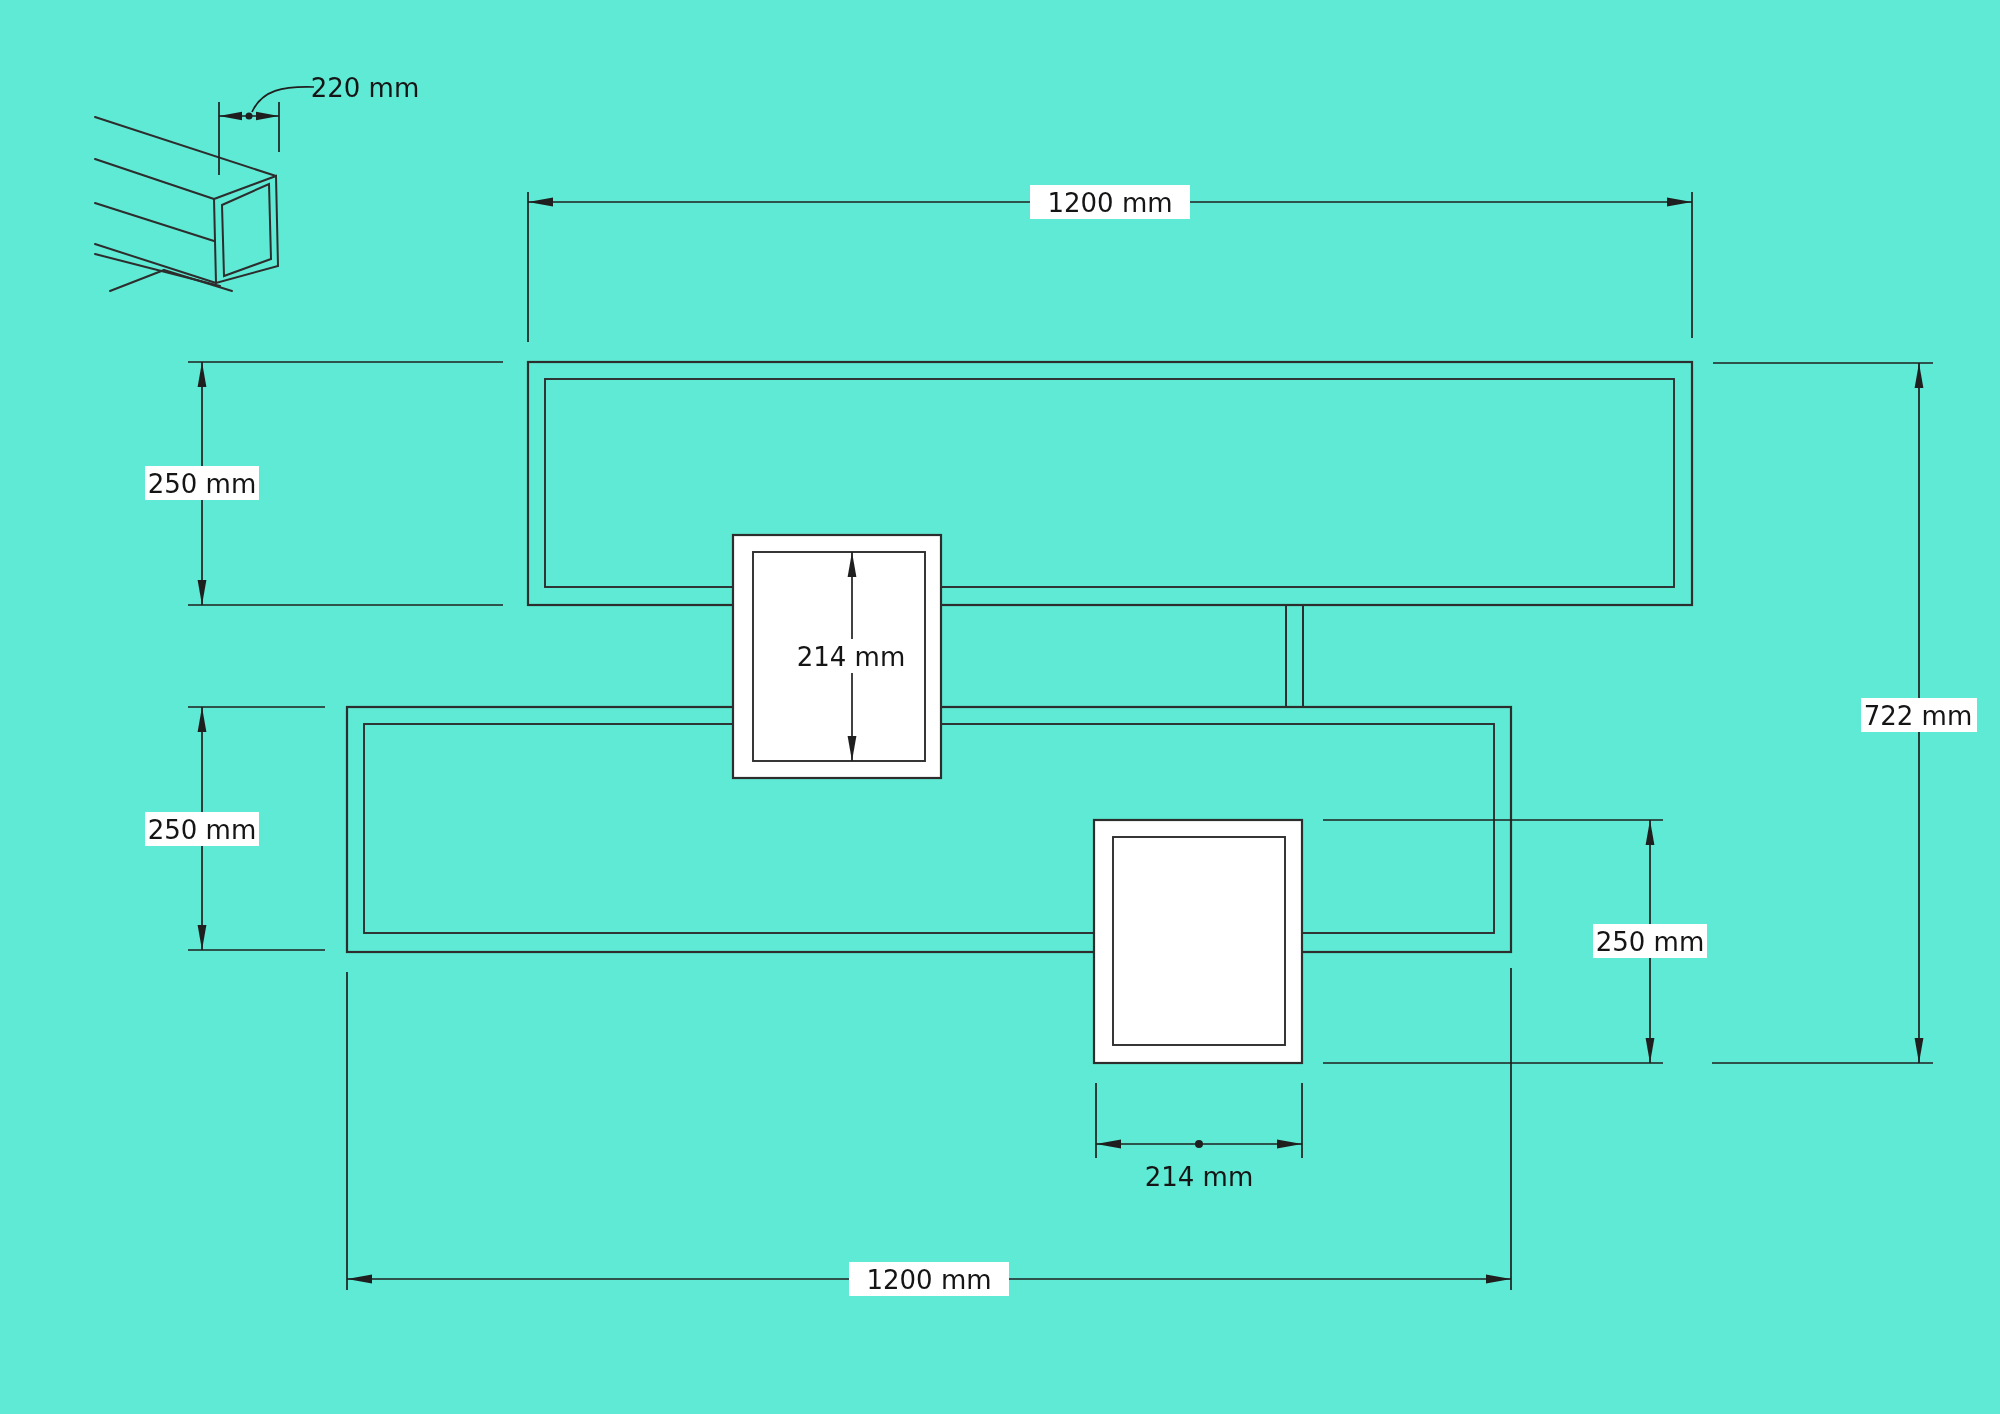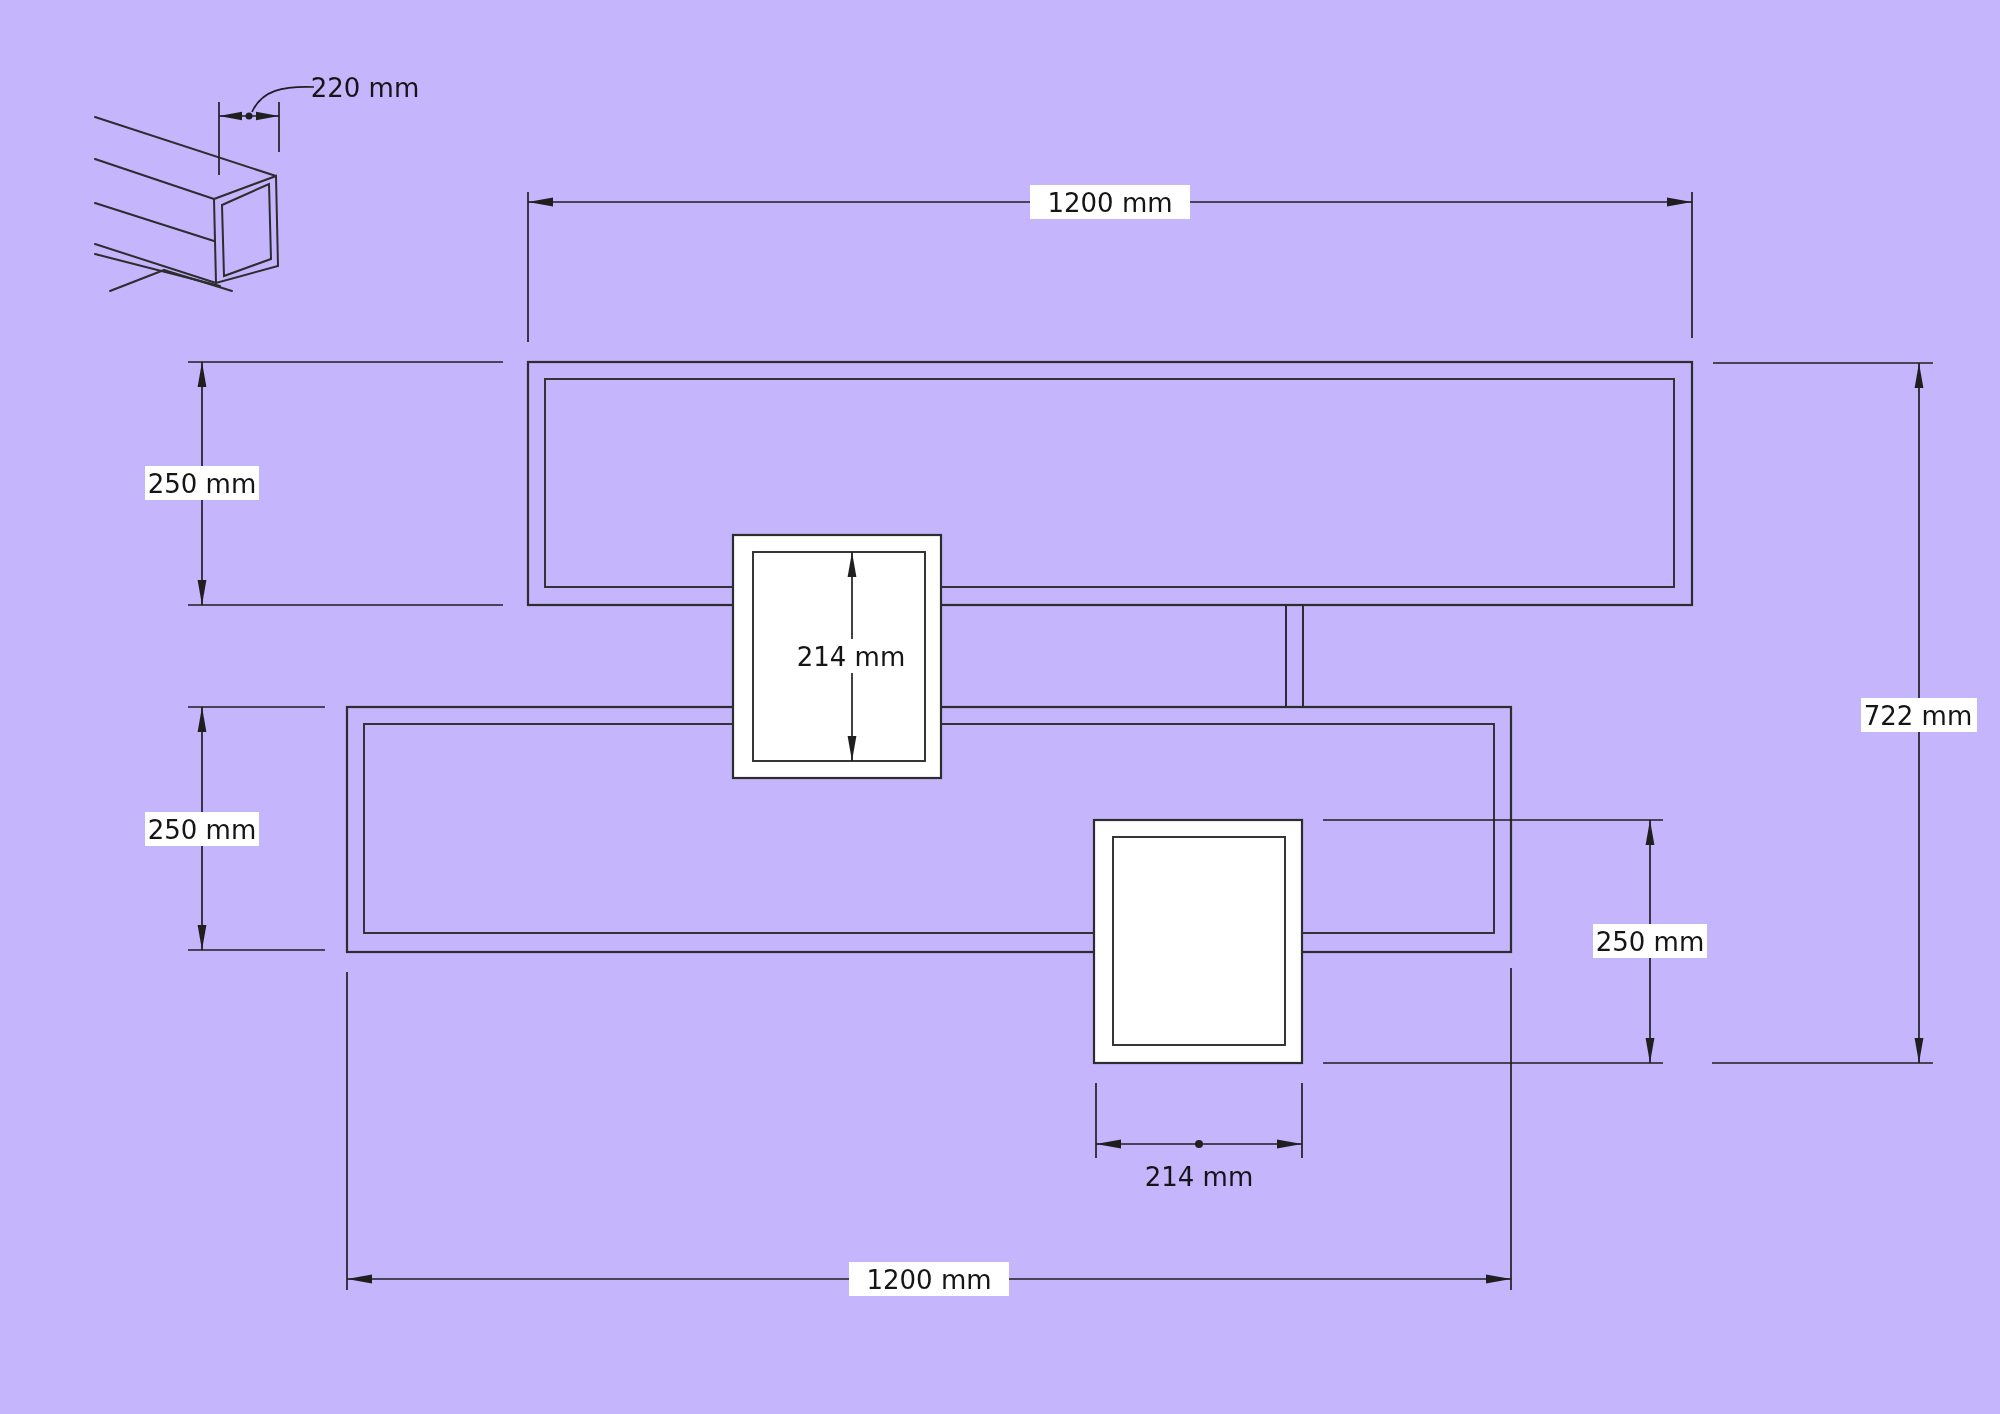--- a/index.html
+++ b/index.html
@@ -1,20 +1,20 @@
 <!DOCTYPE html>
 <html><head>
 <meta charset="utf-8">
 <style>
   html, body { margin: 0; padding: 0; background: #ffffff; }
   .stage {
     position: relative;
     width: 2000px;
     height: 1414px;
-    background: #c4b5fd;
+    background: #5eead4;
     overflow: hidden;
   }
   svg { display: block; }
   .dim-label {
     font-family: "DejaVu Sans", "Liberation Sans", sans-serif;
     font-size: 26px;
     fill: #151515;
   }
   .lbl-bg { fill: #ffffff; stroke: none; }
 </style>

